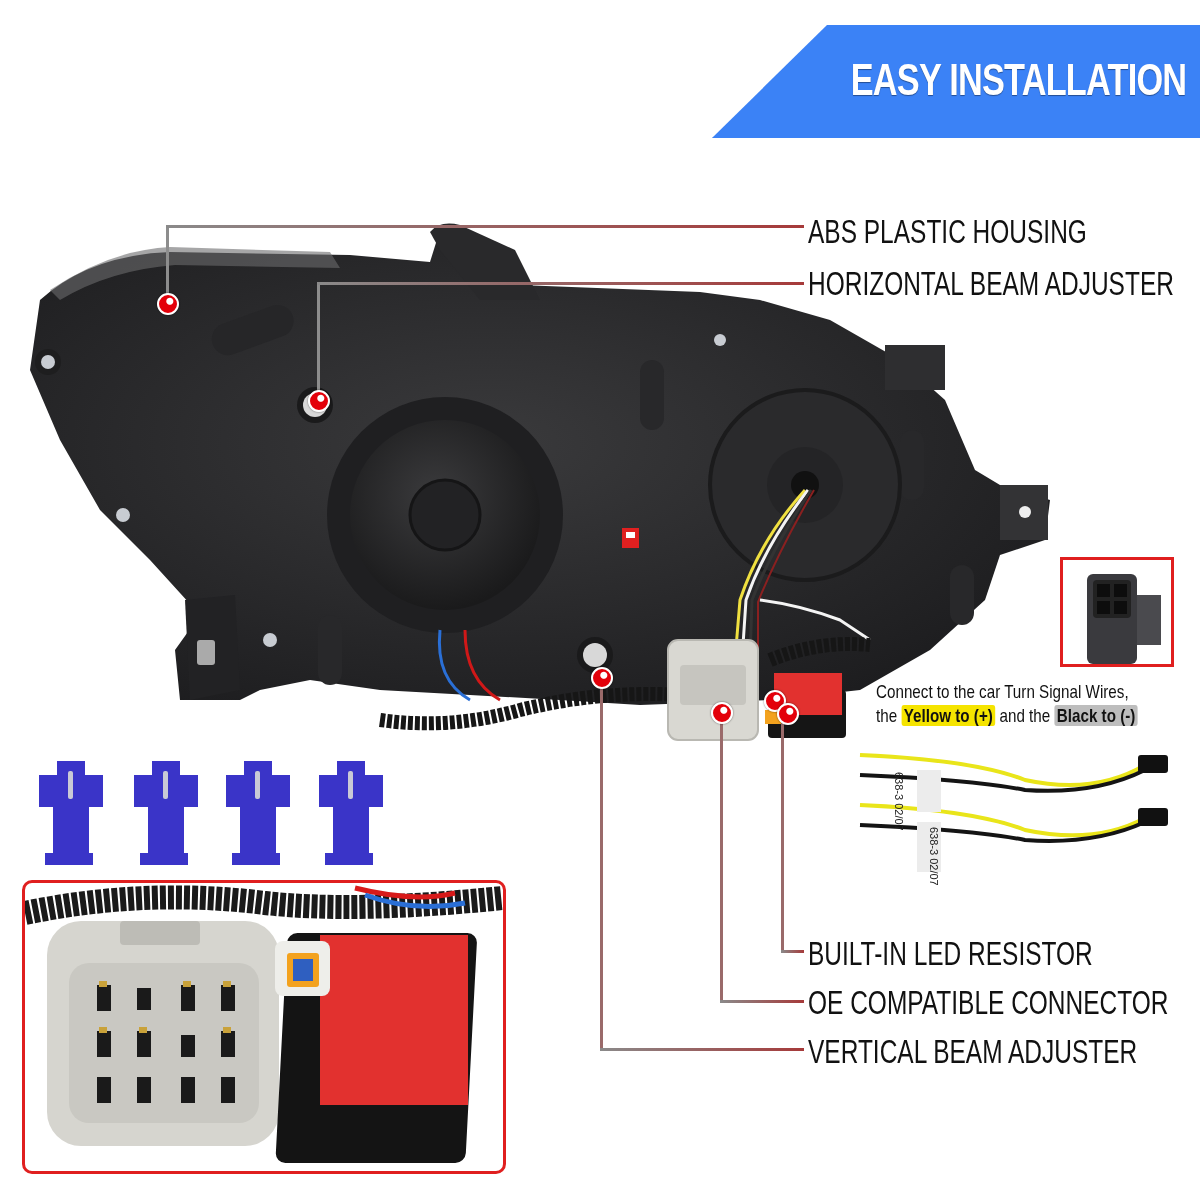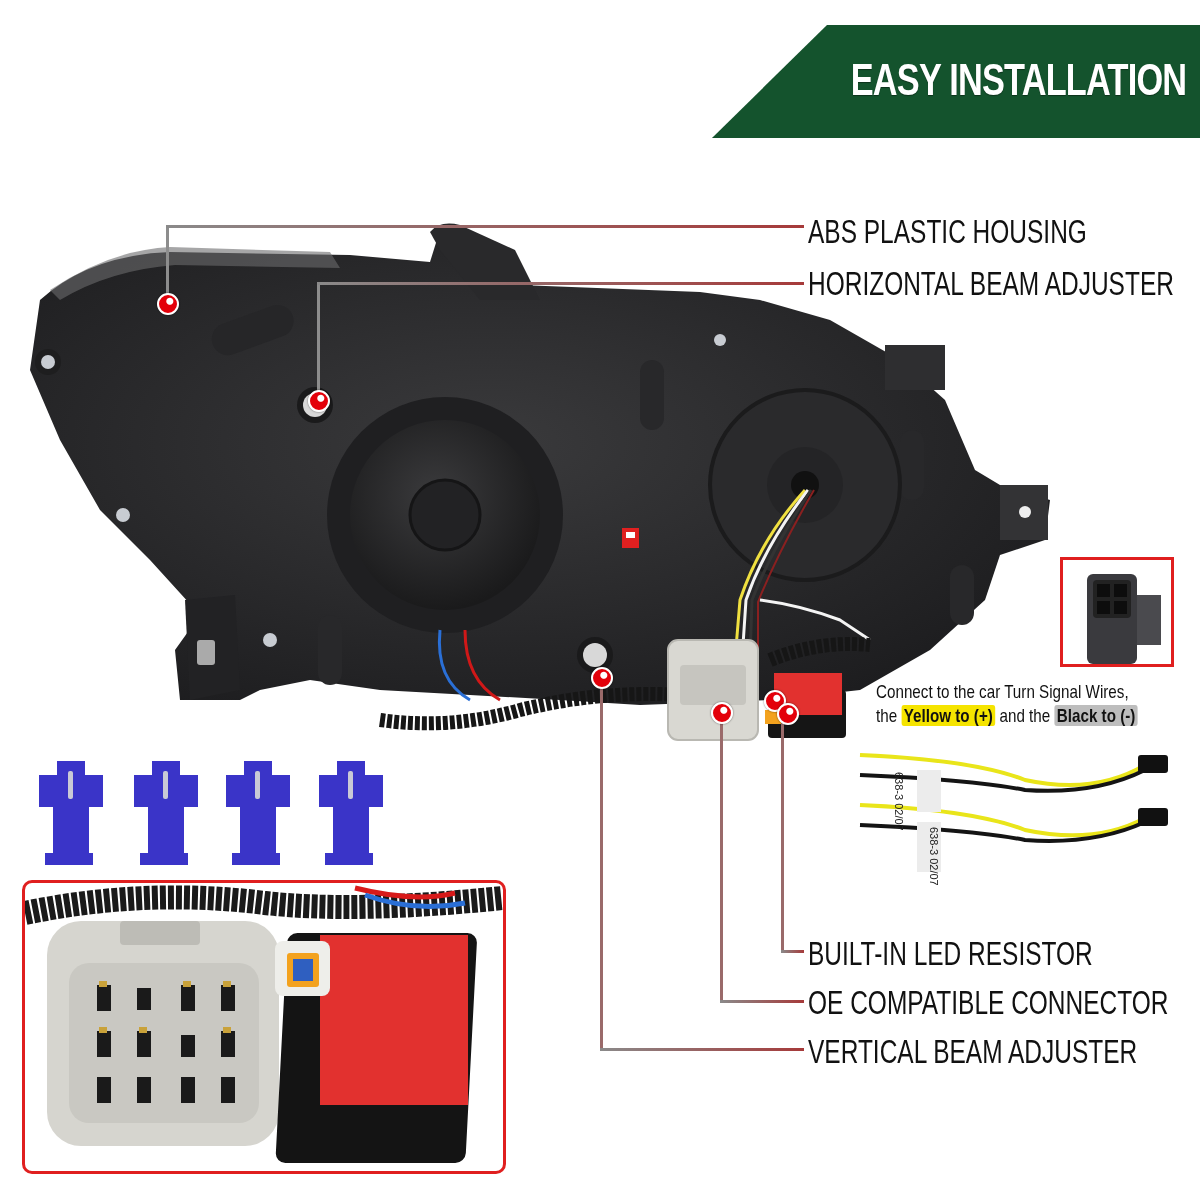--- a/index.html
+++ b/index.html
@@ -1,18 +1,18 @@
 <!DOCTYPE html>
 <html><head>
 <meta charset="utf-8">
 <style>
   html,body{margin:0;padding:0;background:#ffffff;}
   body{width:1200px;height:1200px;position:relative;overflow:hidden;font-family:"Liberation Sans",sans-serif;}
   .abs{position:absolute;}
-  .banner{position:absolute;left:712px;top:25px;width:488px;height:113px;background:#14532d;clip-path:polygon(115px 0,488px 0,488px 113px,0 113px);box-shadow:0 2px 3px rgba(0,0,0,.3);}
+  .banner{position:absolute;left:712px;top:25px;width:488px;height:113px;background:#3b82f6;clip-path:polygon(115px 0,488px 0,488px 113px,0 113px);box-shadow:0 2px 3px rgba(0,0,0,.3);}
   .banner-text{position:absolute;right:14px;top:30px;color:#fff;font-family:"Liberation Sans",sans-serif;font-weight:bold;font-size:44px;letter-spacing:-1px;transform:scaleX(0.78);transform-origin:right center;white-space:nowrap;text-shadow:0 1px 1px rgba(0,0,0,.4);}
   .label{position:absolute;left:808px;color:#111;font-family:"Liberation Sans",sans-serif;font-size:34px;transform:scaleX(0.72);transform-origin:left center;white-space:nowrap;letter-spacing:0px;}
   .line{position:absolute;background:linear-gradient(90deg,#8a8a8a,#a63a3a);}
   .vline{position:absolute;width:3px;background:#9a6a6a;}
   .dot{position:absolute;width:18px;height:18px;border-radius:50%;background:radial-gradient(circle at 60% 35%,#fff 0 3px,#e3000a 4px 100%);border:2px solid #fff;box-shadow:0 0 2px rgba(0,0,0,.6);}
   .housing{position:absolute;}
   .inset-top{position:absolute;left:1060px;top:557px;width:114px;height:110px;border:3px solid #e01f1f;background:#fff;box-sizing:border-box;}
   .inset-bottom{position:absolute;left:22px;top:880px;width:484px;height:294px;border:3px solid #e01f1f;border-radius:10px;background:#fff;box-sizing:border-box;overflow:hidden;}
   .note{position:absolute;left:876px;top:680px;font-family:"Liberation Sans",sans-serif;font-size:19px;color:#111;transform:scaleX(0.8);transform-origin:left top;white-space:nowrap;line-height:24px;}
   .hl-yellow{background:#f5e400;font-weight:bold;padding:0 3px;border-radius:3px;}

